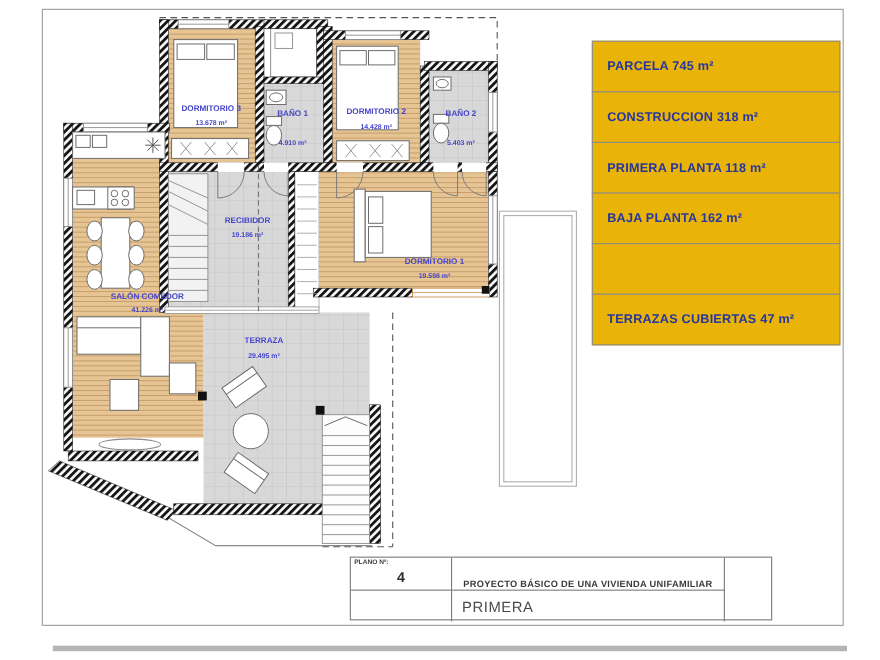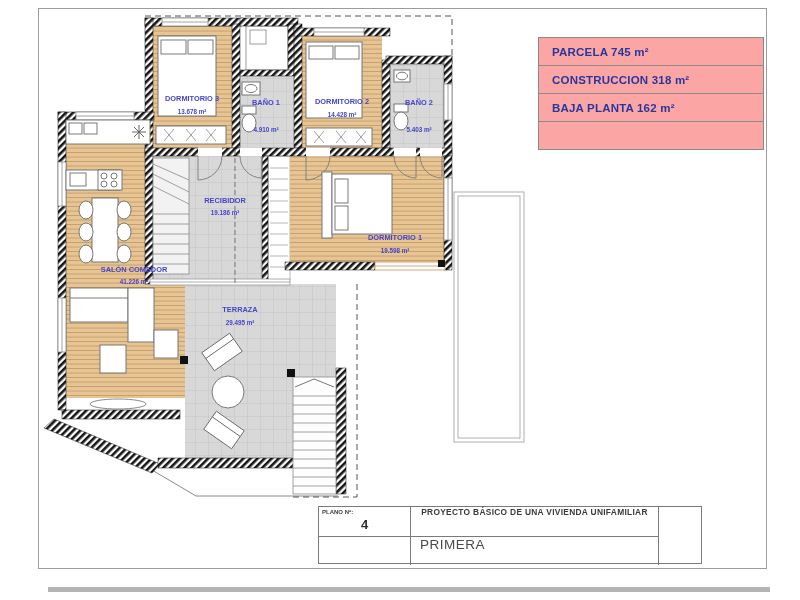--- a/index.html
+++ b/index.html
@@ -4,37 +4,37 @@
 <style>
   html,body{margin:0;padding:0;background:#fff;}
   .canvas{position:relative;width:800px;height:600px;background:#ffffff;overflow:hidden;
           font-family:"Liberation Sans",sans-serif;}
   .sheet-frame{position:absolute;left:38px;top:8px;width:727px;height:559px;
                border:1px solid #9c9c9c;background:transparent;}
   .bottom-strip{position:absolute;left:48px;top:587px;width:722px;height:5px;background:#b4b4b4;}
 
   
   .legend{position:absolute;left:538px;top:38px;width:226px;}
-  .legend-row{height:29px;border:1px solid #8b8b8b;margin-top:-1px;background:#fca5a5;
+  .legend-row{height:47px;border:1px solid #8b8b8b;margin-top:-1px;background:#eab308;
               display:flex;align-items:center;padding-left:13px;box-sizing:border-box;}
   .legend-row span{font-size:11.5px;font-weight:bold;color:#26379e;letter-spacing:.2px;}
 
   
   .title-block{position:absolute;left:318px;top:506px;width:384px;height:58px;
                border:1px solid #7a7a7a;background:#fff;display:grid;
                grid-template-columns:92px 248px 44px;grid-template-rows:30px 28px;box-sizing:border-box;}
   .tb-cell{border-right:1px solid #7a7a7a;border-bottom:1px solid #7a7a7a;box-sizing:border-box;position:relative;}
   .tb-plano{grid-column:1;grid-row:1;}
   .tb-plano-label{position:absolute;left:3px;top:2px;font-size:6px;font-weight:bold;color:#3c3c3c;}
   .tb-plano-num{position:absolute;left:0;right:0;top:10px;text-align:center;
                 font-size:13px;font-weight:bold;color:#2e2e2e;}
   .tb-empty1{grid-column:1;grid-row:2;border-bottom:none;}
-  .tb-title{grid-column:2;grid-row:1;display:flex;align-items:flex-start;justify-content:center;}
+  .tb-title{grid-column:2;grid-row:1;display:flex;align-items:flex-end;justify-content:center;}
   .tb-title span{font-size:8.4px;font-weight:bold;color:#3a3a3a;letter-spacing:.3px;white-space:nowrap;}
-  .tb-floor{grid-column:2;grid-row:2;border-bottom:none;display:flex;}
+  .tb-floor{grid-column:2;grid-row:2;border-bottom:none;display:flex;align-items:center;}
   .tb-floor span{font-size:13.5px;color:#4a4a4a;padding-left:9px;letter-spacing:.5px;}
   .tb-side{grid-column:3;grid-row:1 / span 2;border-right:none;border-bottom:none;}
 
   svg text{font-family:"Liberation Sans",sans-serif;}
   .room-name{font-size:7.4px;font-weight:bold;fill:#4545cb;}
   .room-area{font-size:6.3px;font-weight:bold;fill:#4545cb;}
 </style>
 </head>
 <body>
 
@@ -290,24 +290,30 @@
   </svg>
 
   <div class="legend">
     <div class="legend-row">
         <span>PARCELA 745 m²</span>
       </div>
     <div class="legend-row">
         <span>CONSTRUCCION 318 m²</span>
       </div>
     <div class="legend-row">
+        <span>PRIMERA PLANTA 118 m²</span>
+      </div>
+    <div class="legend-row">
         <span>BAJA PLANTA 162 m²</span>
       </div>
     <div class="legend-row">
         <span></span>
+      </div>
+    <div class="legend-row">
+        <span>TERRAZAS CUBIERTAS 47 m²</span>
       </div>
   </div>
 
   <div class="title-block">
     <div class="tb-cell tb-plano">
       <div class="tb-plano-label">PLANO Nº:</div>
       <div class="tb-plano-num">4</div>
     </div>
     <div class="tb-cell tb-title">
       <span>PROYECTO BÁSICO DE UNA VIVIENDA UNIFAMILIAR</span>

